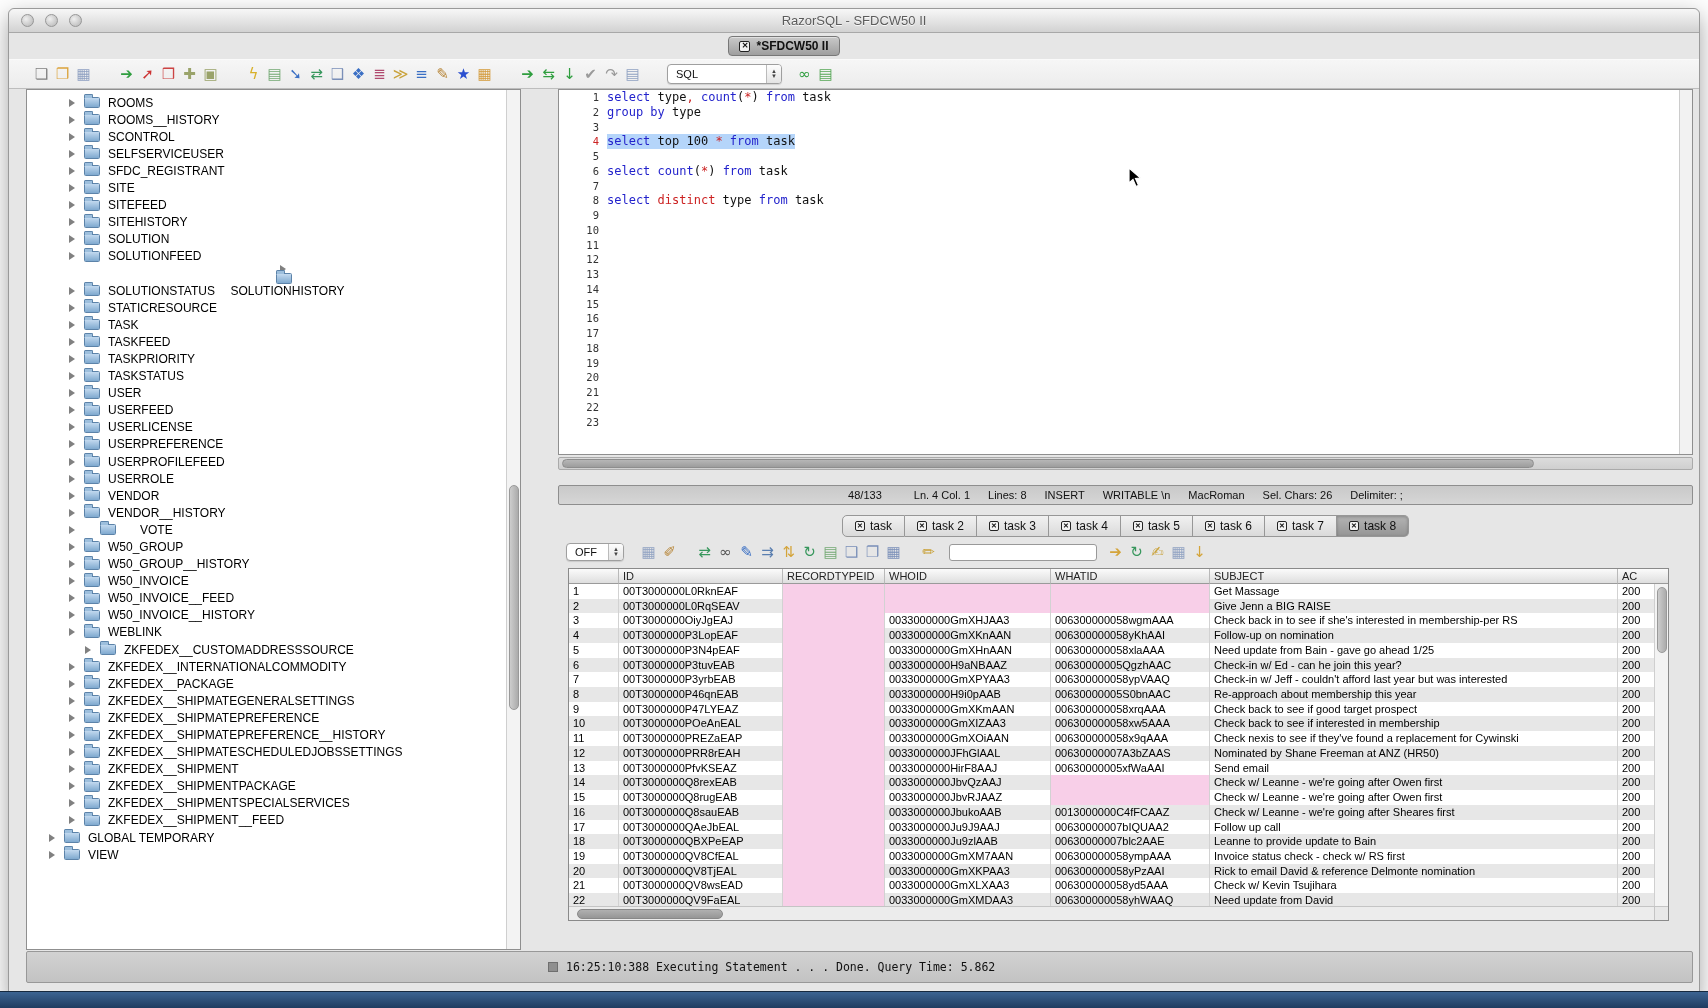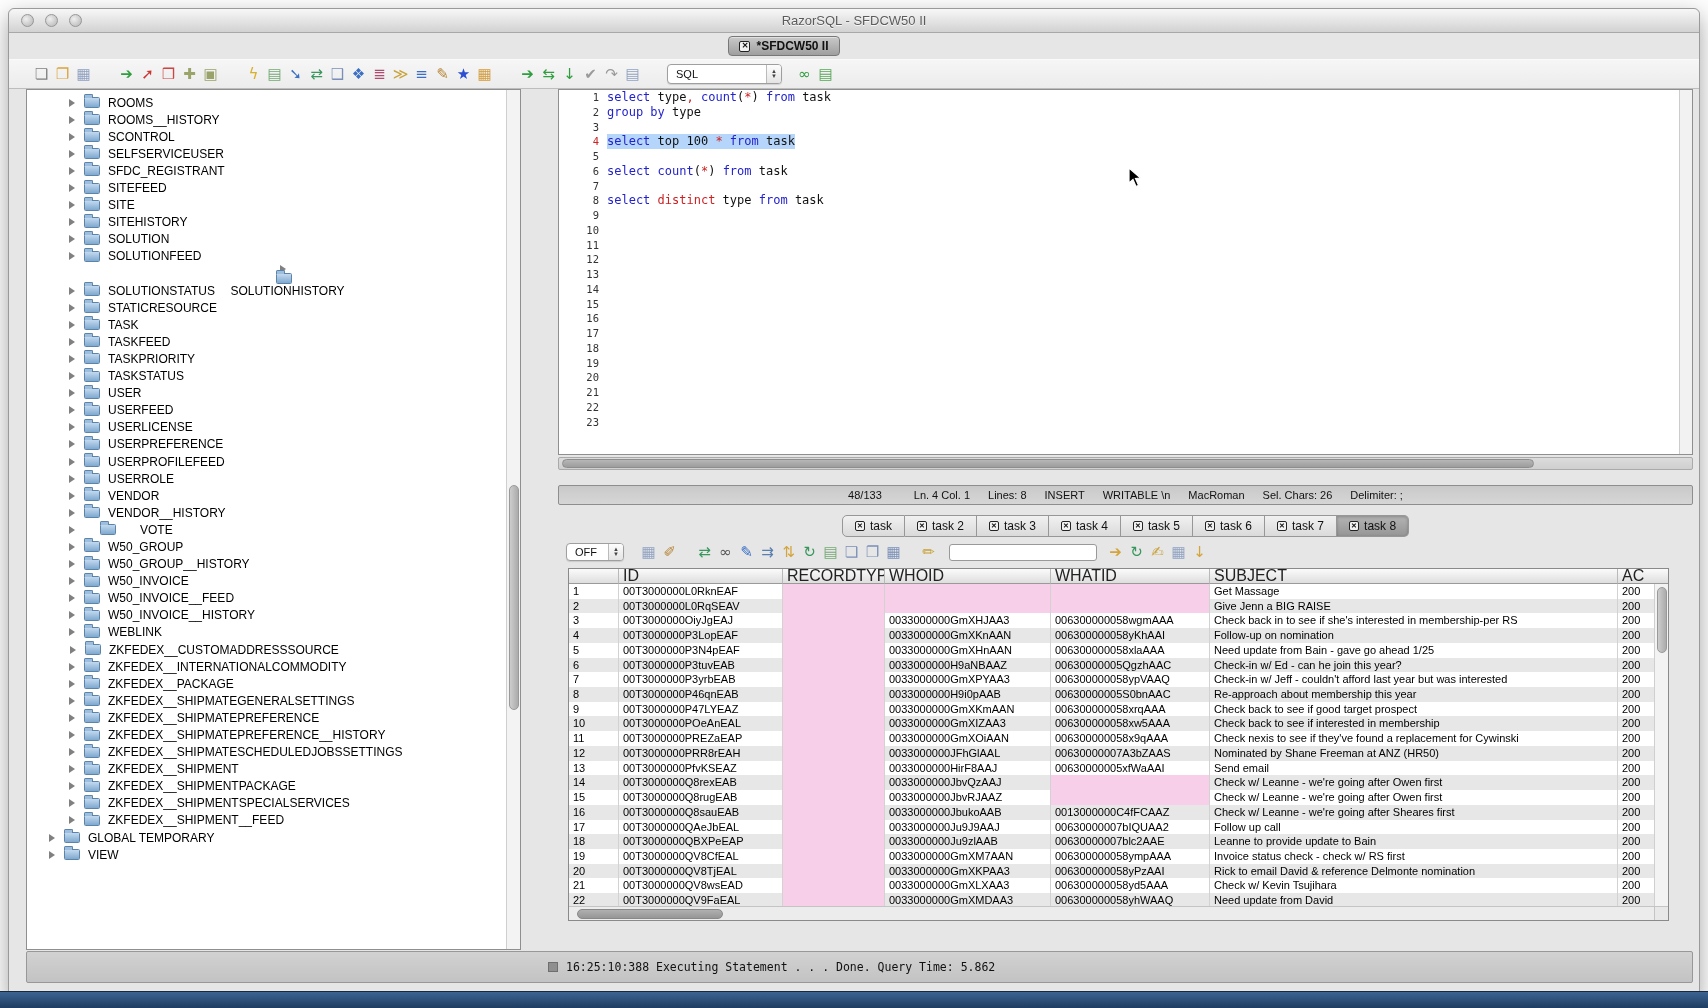--- a/index.html
+++ b/index.html
@@ -106,21 +106,21 @@
     display:flex; align-items:center; }
   .rtoolbar .tbgroup + .tbgroup { margin-left:14px; }
   .searchbox { width:148px; height:17px; margin-left:10px; border:1px solid #999;
     border-radius:3px; background:#fff; font-size:11px; padding:0 5px; outline:none; }
 
   
   .grid { position:absolute; left:10px; top:479px; width:1101px; height:353px;
     background:#fff; border:1px solid #8a8a8a; }
   .ghead { display:flex; height:15px; }
   .hcell { background:linear-gradient(#fbfbfb,#dedede); border-right:1px solid #b9b9b9;
-    border-bottom:1px solid #9a9a9a; font-size:16px; color:#222; padding:0 4px;
+    border-bottom:1px solid #9a9a9a; font-size:11px; color:#222; padding:0 4px;
     line-height:14px; white-space:nowrap; overflow:hidden; flex:none; }
   .gbody { position:absolute; left:0; top:15px; right:14px; bottom:14px; overflow:hidden; }
   .trow { display:flex; height:14.72px; background:#fff; }
   .trow.alt { background:#e7e7e7; }
   .tcell { font-size:11px; color:#000; padding:0 4px; line-height:14.5px;
     border-right:1px solid #d2d2d2; white-space:nowrap; overflow:hidden; flex:none; }
   .tcell.nul { background:var(--pink); }
   .c-num{width:50px;} .c-id{width:164px;} .c-rtid{width:102px;} .c-whoid{width:166px;}
   .c-whatid{width:159px;} .c-subject{width:408px;} .c-ac{width:36px;border-right:none;}
   .h-num{width:50px;} .h-id{width:164px;} .h-rtid{width:102px;} .h-whoid{width:166px;}
@@ -237,30 +237,30 @@
           <span>SELFSERVICEUSER</span>
         </div>
         <div class="titem" style="padding-left: 42px;">
           <span class="tri"></span>
           <span class="folder"></span>
           <span>SFDC_REGISTRANT</span>
         </div>
         <div class="titem" style="padding-left: 42px;">
           <span class="tri"></span>
           <span class="folder"></span>
+          <span>SITE</span>
+        </div>
+        <div class="titem" style="padding-left: 42px;">
+          <span class="tri"></span>
+          <span class="folder"></span>
           <span>SITEFEED</span>
         </div>
         <div class="titem" style="padding-left: 42px;">
           <span class="tri"></span>
           <span class="folder"></span>
-          <span>SITE</span>
-        </div>
-        <div class="titem" style="padding-left: 42px;">
-          <span class="tri"></span>
-          <span class="folder"></span>
           <span>SITEHISTORY</span>
         </div>
         <div class="titem" style="padding-left: 42px;">
           <span class="tri"></span>
           <span class="folder"></span>
           <span>SOLUTION</span>
         </div>
         <div class="titem" style="padding-left: 42px;">
           <span class="tri"></span>
           <span class="folder"></span>
@@ -369,21 +369,21 @@
         <div class="titem" style="padding-left: 42px;">
           <span class="tri"></span>
           <span class="folder"></span>
           <span>W50_INVOICE__HISTORY</span>
         </div>
         <div class="titem" style="padding-left: 42px;">
           <span class="tri"></span>
           <span class="folder"></span>
           <span>WEBLINK</span>
         </div>
-        <div class="titem" style="padding-left: 43px;">
+        <div class="titem" style="padding-left: 58px;">
           <span class="tri"></span>
           <span class="folder"></span>
           <span>ZKFEDEX__CUSTOMADDRESSSOURCE</span>
         </div>
         <div class="titem" style="padding-left: 42px;">
           <span class="tri"></span>
           <span class="folder"></span>
           <span>ZKFEDEX__INTERNATIONALCOMMODITY</span>
         </div>
         <div class="titem" style="padding-left: 42px;">

